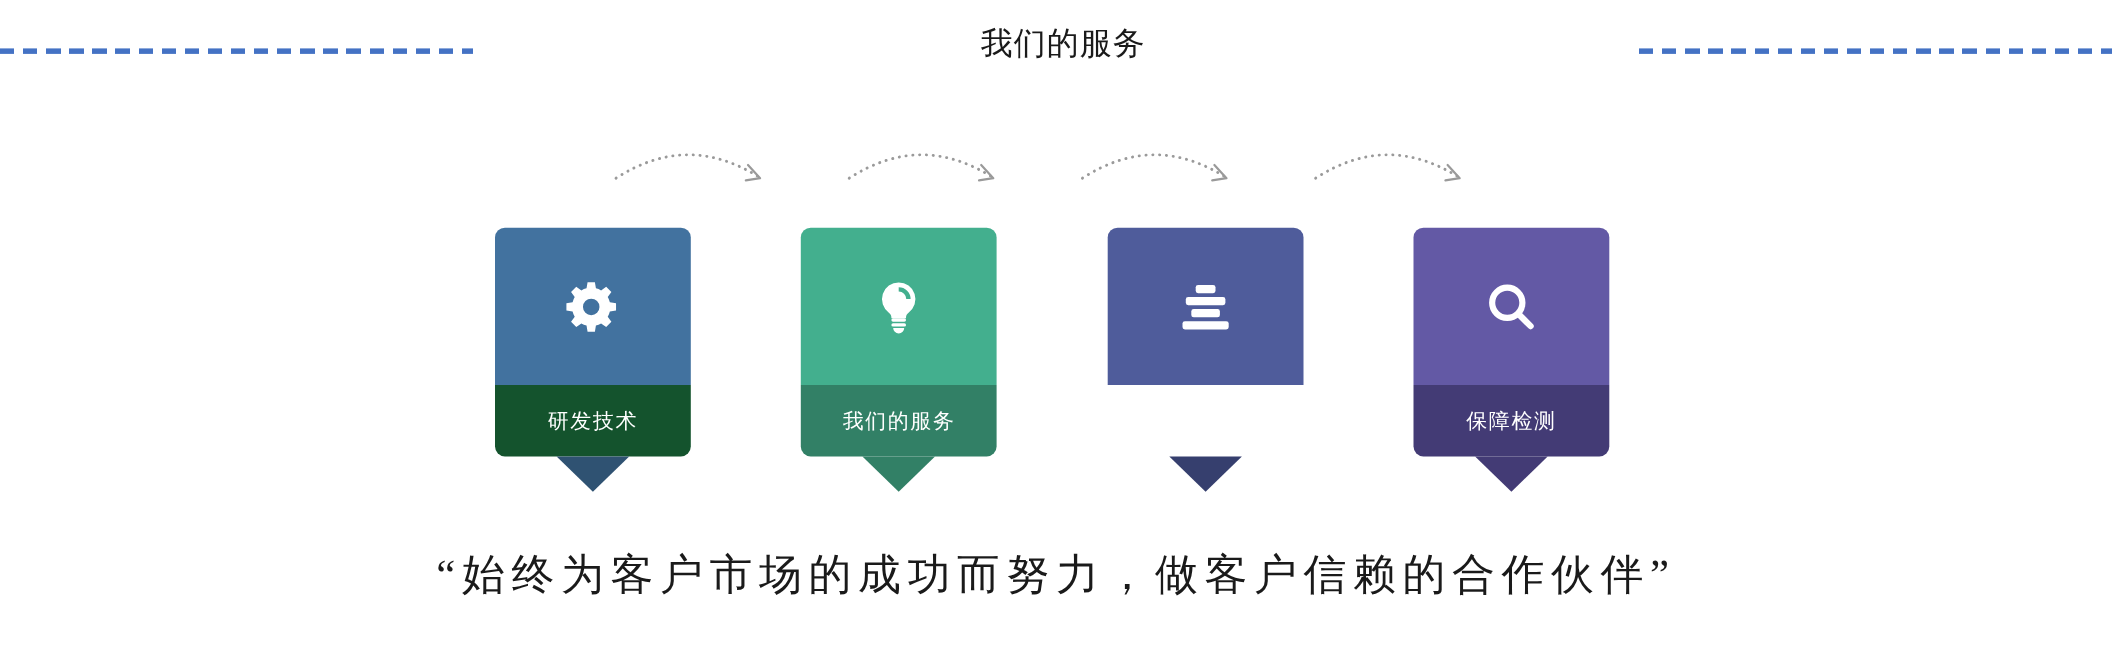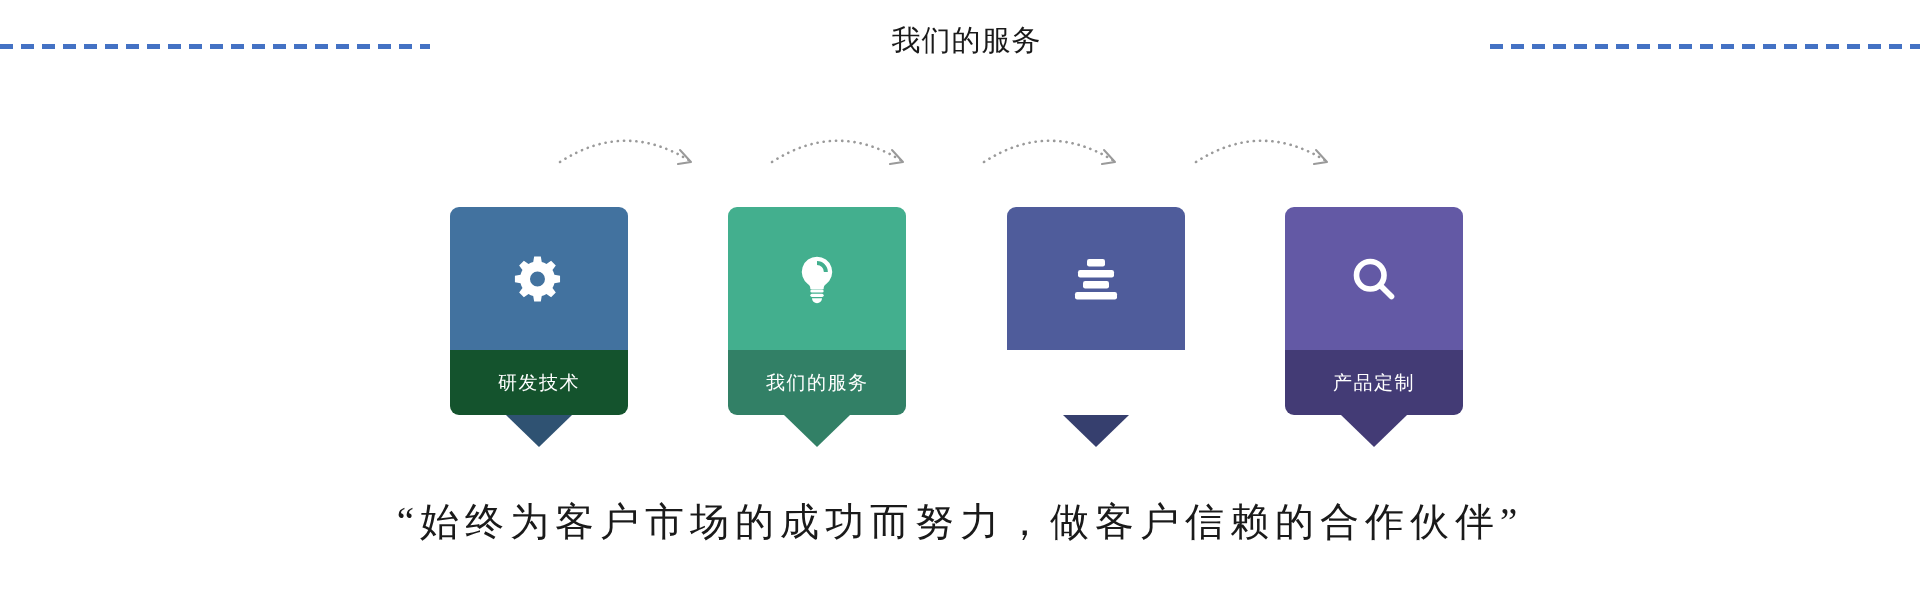--- a/index.html
+++ b/index.html
@@ -208,20 +208,20 @@
   <div class="card">
     <div class="card-top" style="background:#6359A5">
       <span class="icon-wrap">
         <svg width="50" height="50" viewBox="0 0 24 24" fill="none" stroke="#ffffff" stroke-width="2.7" stroke-linecap="round">
           <circle cx="10.2" cy="10.2" r="6.6"></circle>
           <line x1="15.2" y1="15.2" x2="20.4" y2="20.4"></line>
         </svg>
       </span>
     </div>
     <div class="card-bottom" style="background:#433B75">
-      <span class="card-label">产品定制</span>
+      <span class="card-label">保障检测</span>
     </div>
     <div class="card-pointer" style="border-top:32px solid #433B75"></div>
   </div>
 
 </div>
 
 <div class="quote">“始终为客户市场的成功而努力，做客户信赖的合作伙伴”</div>
 
 </body></html>

